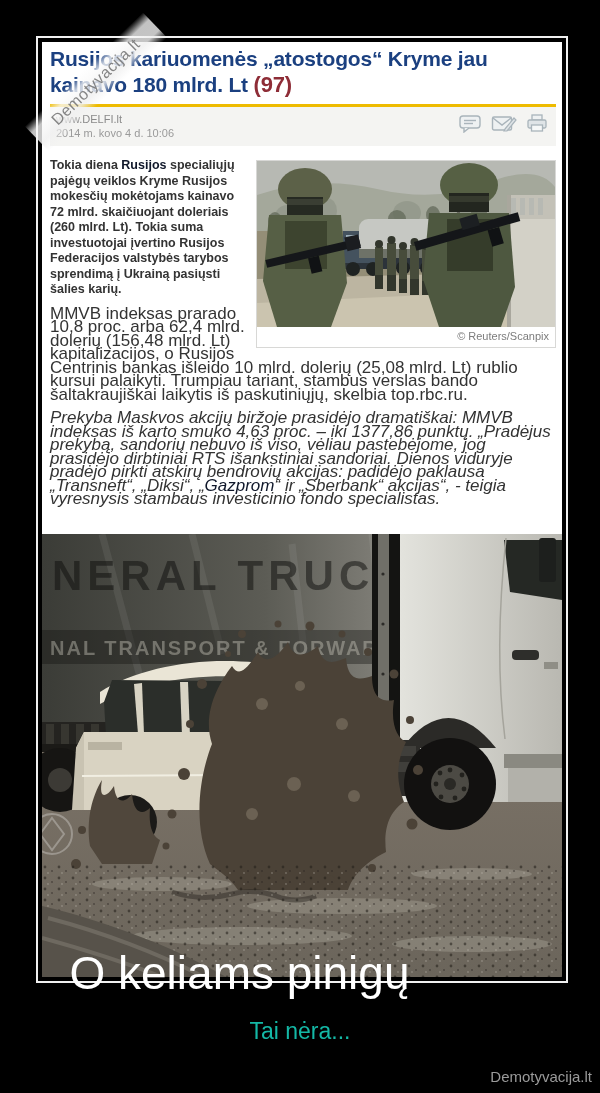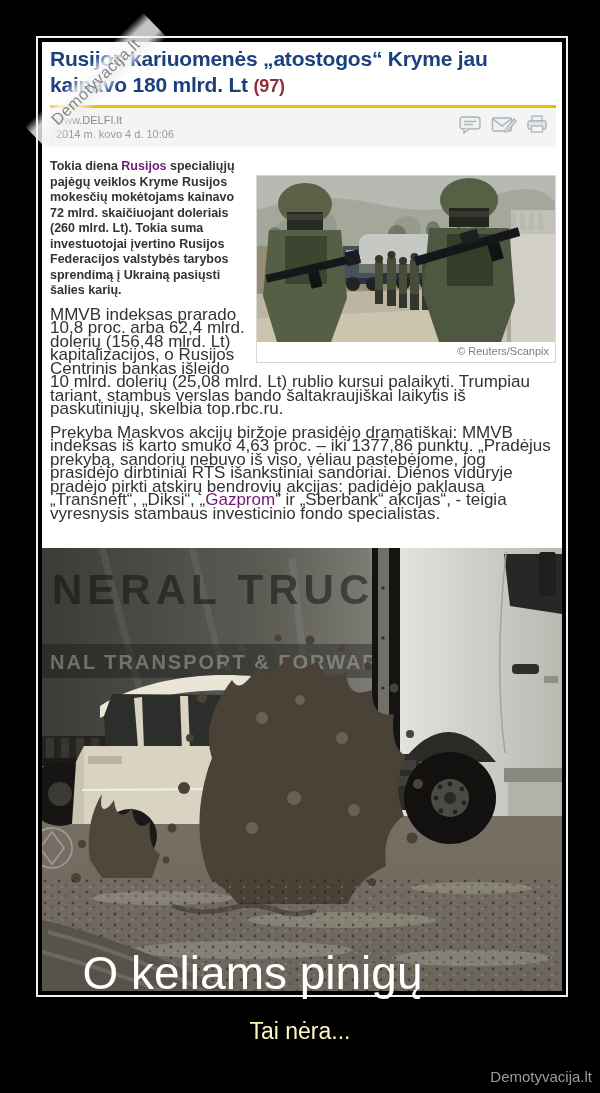--- a/index.html
+++ b/index.html
@@ -10,62 +10,62 @@
   }
   
   .frame {
     position:absolute; left:36px; top:36px; width:532px;
     border:2px solid #f0f0f0; background:#000; padding:4px;
   }
   .article {
     background:#fff; padding:4px 6px 12px 8px; overflow:hidden;
   }
   .headline { color:#1b4080; font-size:21px; line-height:26px; font-weight:bold; letter-spacing:-0.2px; }
-  .headline .count { color:#8e2d37; font-size:18px; }
+  .headline .count { color:#8e2d37; font-size:22px; }
   .yellow-rule { height:3px; background:#eebb00; margin-top:6px; }
   .byline-row {
     display:flex; justify-content:space-between; align-items:flex-start;
     background:#f4f4f2; padding:5px 4px 6px 6px; margin-top:0;
   }
   .byline-left { font-size:11px; line-height:14px; }
   .source-link { color:#8a8a8a; text-decoration:none; }
   .date { color:#9a9a9a; }
   .action-icons { display:flex; gap:9px; padding-top:2px; padding-right:4px; }
   .action-icons .icn { display:inline-block; cursor:pointer; }
   .article-body { margin-top:12px; }
   figure.news-photo {
-    float:right; width:300px; margin:16px 0 6px 8px;
+    float:right; width:300px; margin:2px 0 6px 8px;
     border:1px solid #d8d8d6; background:#fff;
   }
   figure.news-photo svg { display:block; }
   figcaption {
     font-size:11px; color:#7c7c7c; text-align:right; padding:3px 6px 4px 0; line-height:13px;
   }
   p.lead { font-weight:bold; font-size:12.5px; line-height:15.5px; color:#333; margin:0 0 9px 0; }
   p.body-p { font-size:17px; line-height:13.5px; color:#333; margin:0 0 10px 0; }
-  p.body-p:last-child { margin-bottom:16px; }
-  .inlink { color:#701a75; }
+  p.body-p:last-child { margin-bottom:16px;font-style:italic; }
+  .inlink { color:#0f172a; }
   .mud-photo svg { display:block; }
   
   .watermark {
     position:absolute; left:14px; top:62px; width:164px; height:40px;
     transform:rotate(-44deg); z-index:6;
     background:linear-gradient(to bottom, rgba(255,255,255,0) 6%, rgba(250,250,250,.78) 30%, rgba(240,240,240,.82) 66%, rgba(255,255,255,0) 94%);
     display:flex; align-items:center; justify-content:center;
     pointer-events:none;
   }
   .watermark span { color:rgba(120,120,120,.9); font-size:16px; letter-spacing:.5px; }
   
   .cap-title {
     position:absolute; left:0; top:946px; width:479px; text-align:center;
-    color:#fff; font-size:46px; line-height:54px; font-weight:normal;margin-left:13px;
+    color:#fff; font-size:46px; line-height:54px; font-weight:normal;
   }
   .cap-sub {
     position:absolute; left:0; top:1018px; width:600px; text-align:center;
-    color:#fef9c3; font-size:23px;
+    color:#14b8a6; font-size:23px;
   }
   .site-credit {
     position:absolute; right:8px; top:1068px; color:#9a9a9a; font-size:15px;
   }
 </style>
 </head>
 <body>
 
 <div class="page">
 

